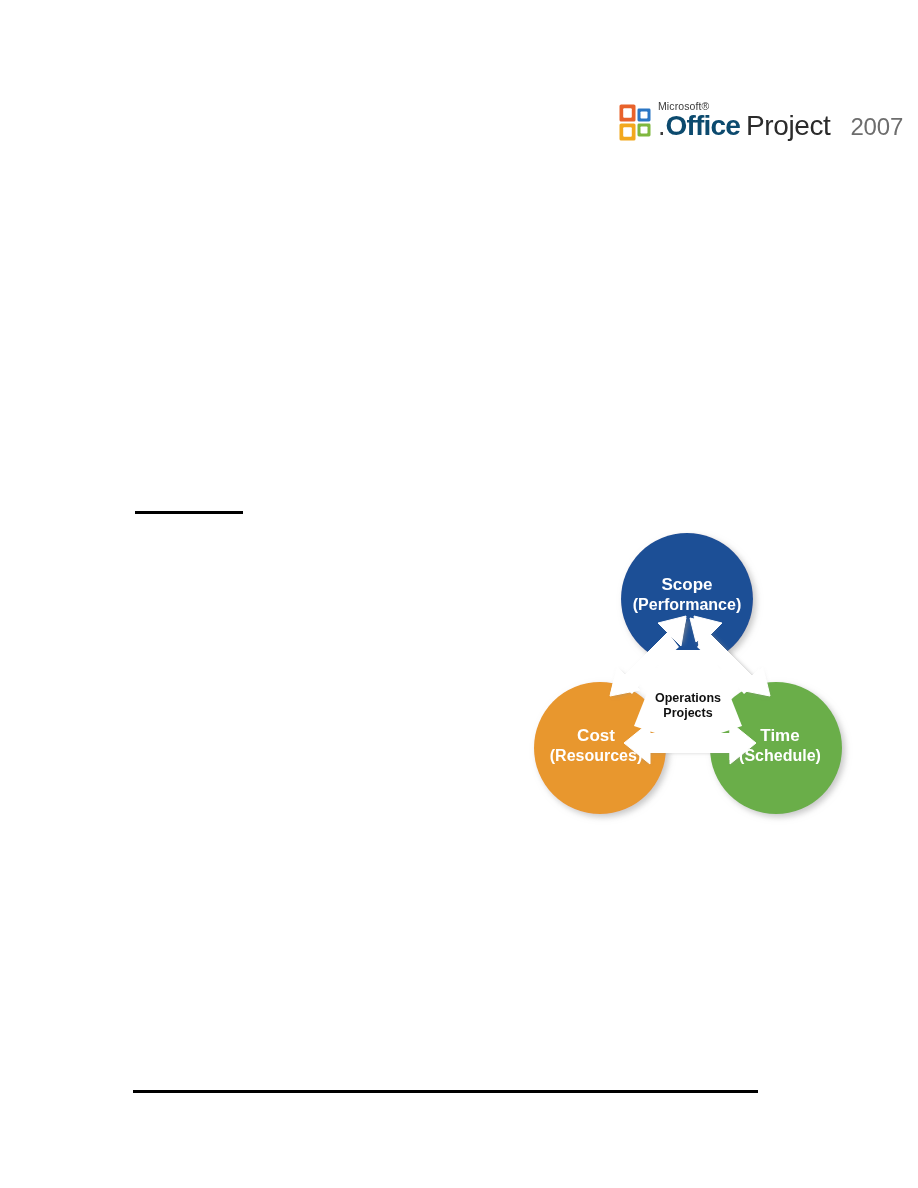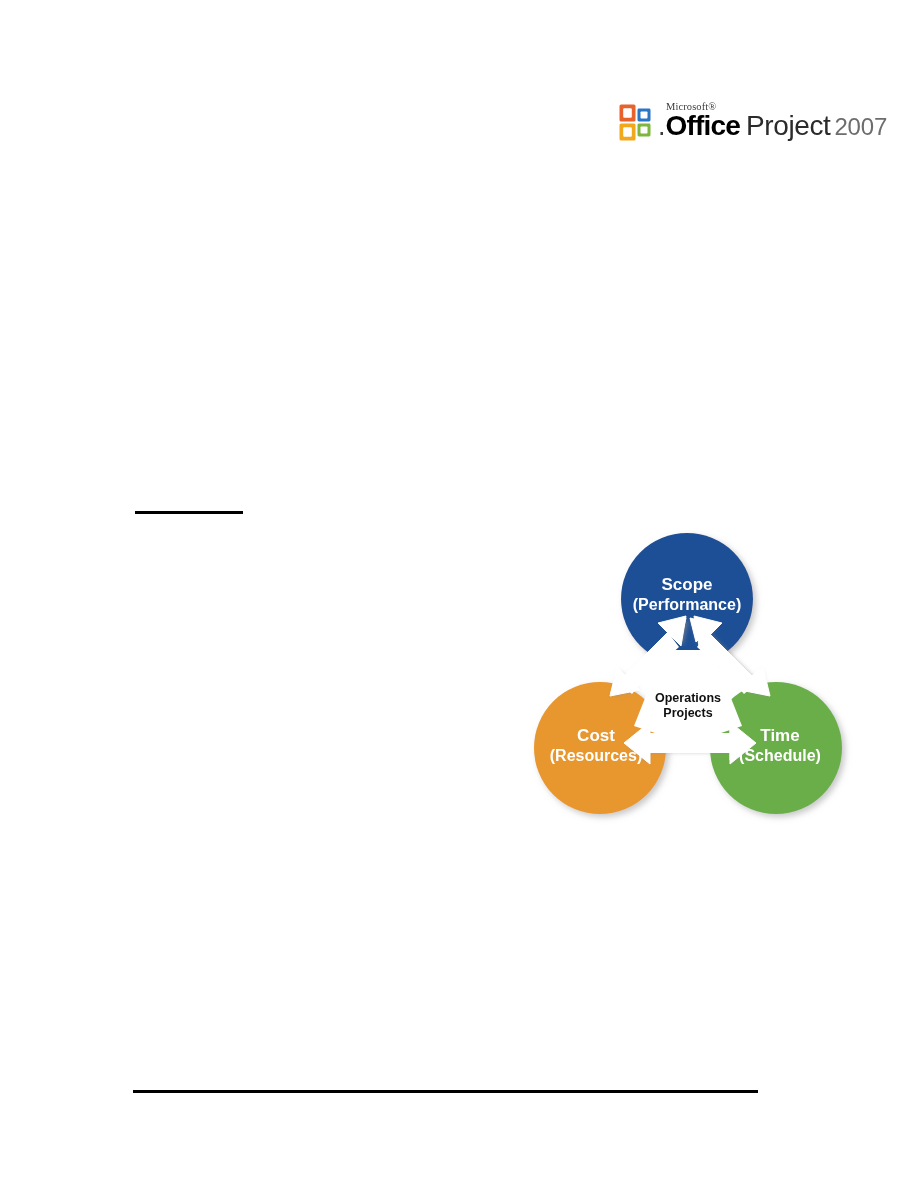--- a/index.html
+++ b/index.html
@@ -40,57 +40,57 @@
     margin-left: 3px;
     position: relative;
     height: 50px;
   }
   .logo-microsoft {
     font-size: 10.5px;
     color: #3b3b3b;
     letter-spacing: 0.1px;
     line-height: 11px;
     position: absolute;
-    left: 8px;
+    left: 0;
     top: 2px;
     white-space: nowrap;
-    font-family: Liberation Serif, serif;
+    font-family: Liberation Sans, sans-serif;
   }
   .logo-main {
     position: absolute;
     left: 0px;
     top: 12px;
     white-space: nowrap;
     line-height: 30px;
   }
   .logo-dot {
     display: inline-block;
     font-size: 27px;
     color: #3b3b3b;
     vertical-align: baseline;
   }
   .logo-office {
     font-size: 28px;
     font-weight: 600;
-    color: #000000;
+    color: #0c4a6e;
     letter-spacing: -0.8px;
   }
   .logo-project {
     font-size: 28px;
     font-weight: 400;
     color: #2b2b2b;
     letter-spacing: -0.4px;
     margin-left: 6px;
   }
   .logo-year {
     font-size: 24px;
     font-weight: 300;
     color: #6d6d6d;
     letter-spacing: -0.2px;
-    margin-left: 4px;
+    margin-left: 20px;
   }
 
   
   .rule-short {
     position: absolute;
     left: 135px;
     top: 511px;
     width: 108px;
     height: 3px;
     background: #000000;

